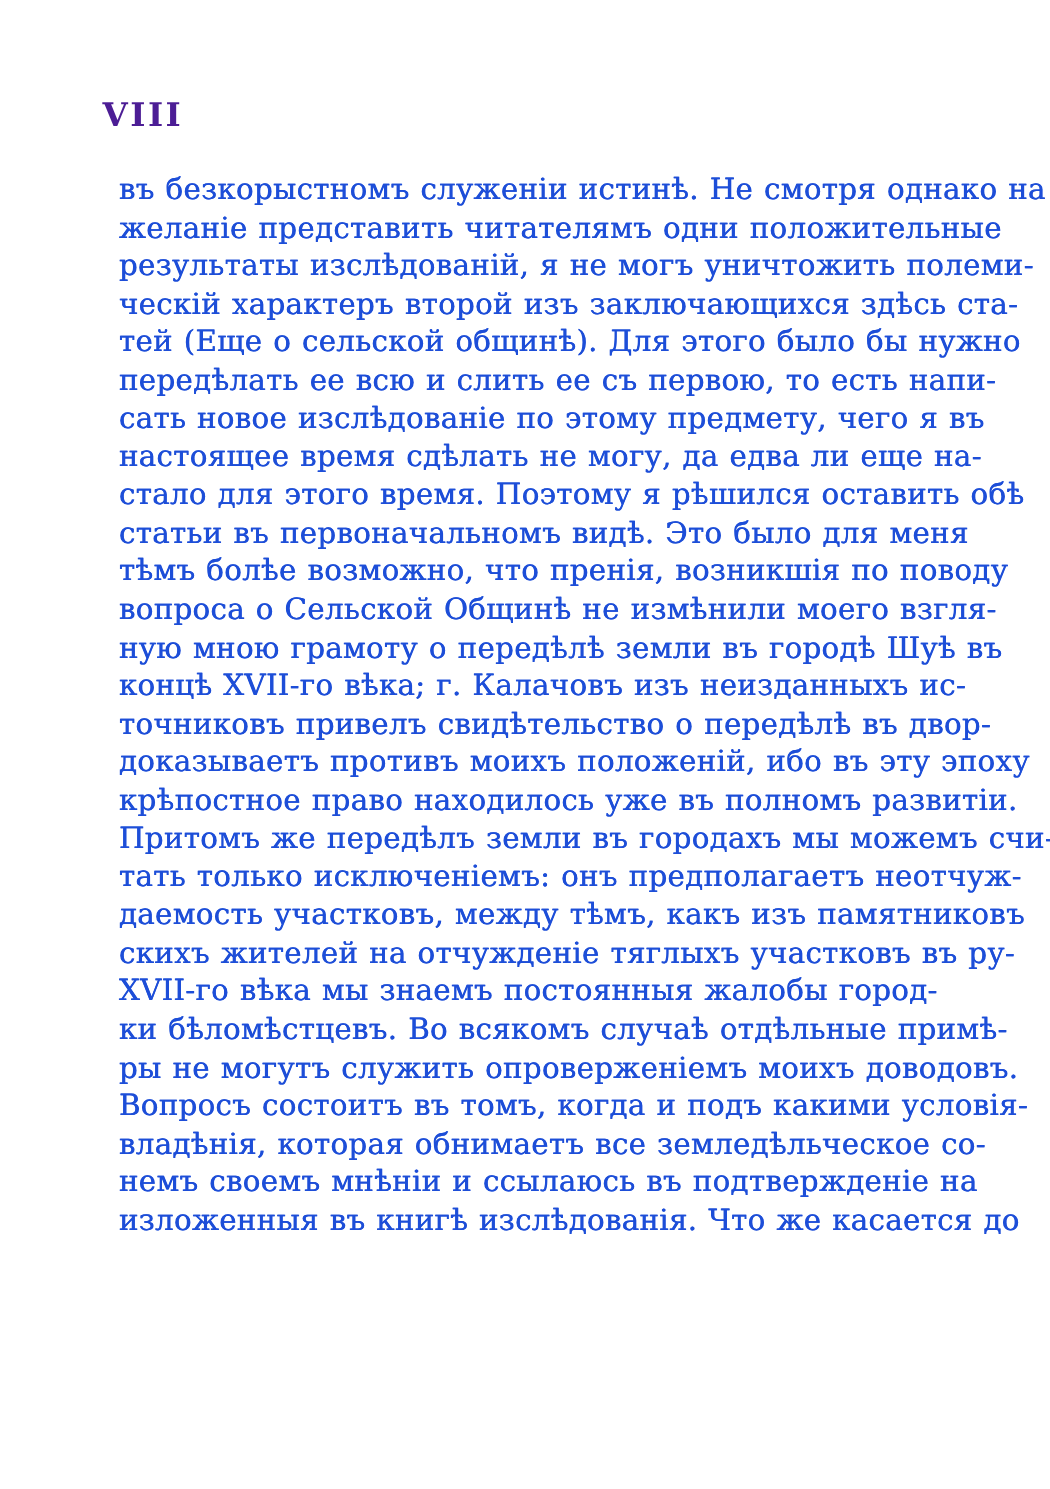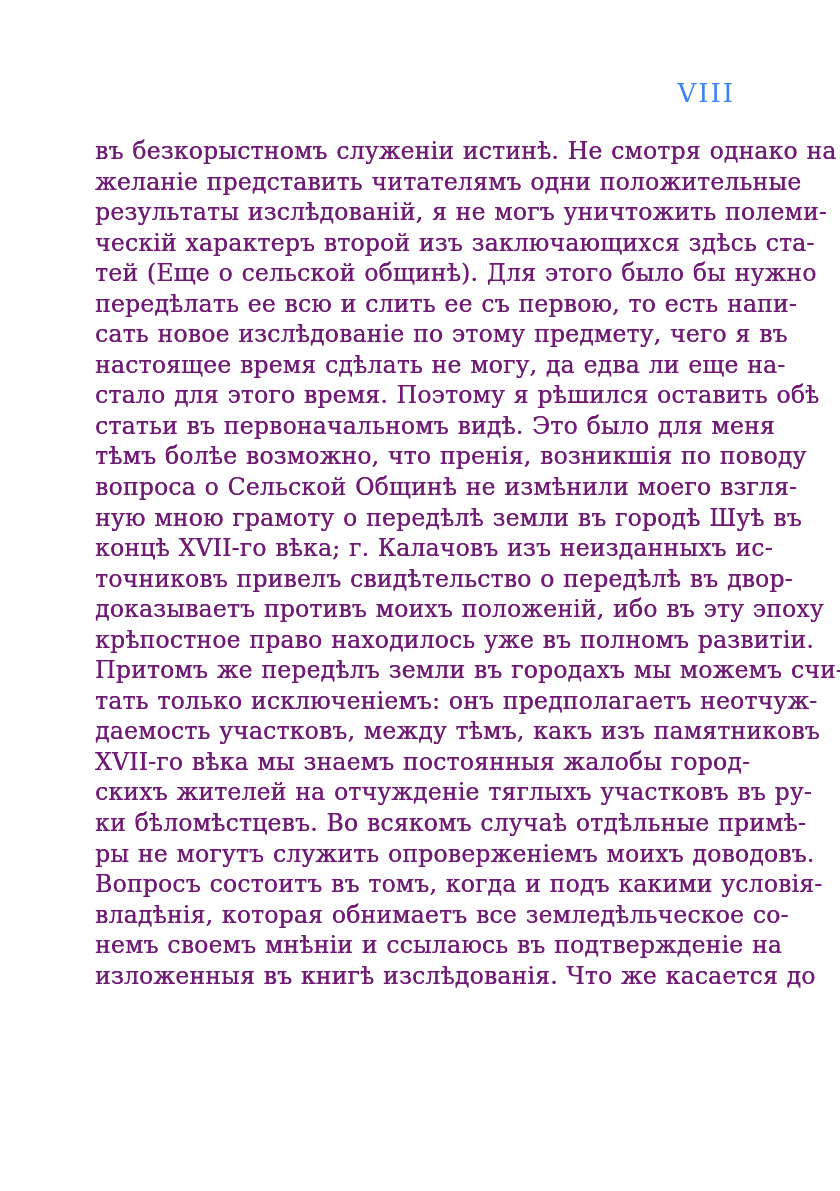--- a/index.html
+++ b/index.html
@@ -14,45 +14,45 @@
     background: #ffffff;
     overflow: hidden;
     font-family: "DejaVu Serif", "Liberation Serif", serif;
     color: #1b1b1b;
   }
   .page-number {
     position: absolute;
     top: 78px;
     left: 95px;
     width: 653px;
-    text-align: right;
+    text-align: left;
     transform: translateX(-13px);
     font-size: 26px;
-    font-weight: normal;
+    font-weight: bold;
     letter-spacing: 2px;
-    color: #3b82f6;
+    color: #4c1d95;
   }
   .text-block {
     position: absolute;
     top: 136px;
     left: 95px;
     width: 653px;
   }
   .ln {
     display: block;
     width: 100%;
     height: 30.55px;
     line-height: 30.55px;
     font-size: 23.5px;
     text-align: justify;
     text-align-last: justify;
     white-space: nowrap;
     letter-spacing: 0.2px;
     word-spacing: 1px;
-    color: #701a75;
+    color: #1d4ed8;
     text-shadow: 0.35px 0 0 currentColor;
   }
 </style>
 </head>
 <body>
 
 <div class="page">
   <div class="page-number">VIII</div>
   <div class="text-block">
     <div class="ln">въ безкорыстномъ служеніи истинѣ. Не смотря однако на</div>
@@ -68,22 +68,22 @@
     <div class="ln">тѣмъ болѣе возможно, что пренія, возникшія по поводу</div>
     <div class="ln">вопроса о Сельской Общинѣ не измѣнили моего взгля-</div>
     <div class="ln">ную мною грамоту о передѣлѣ земли въ городѣ Шуѣ въ</div>
     <div class="ln">концѣ XVII-го вѣка; г. Калачовъ изъ неизданныхъ ис-</div>
     <div class="ln">точниковъ привелъ свидѣтельство о передѣлѣ въ двор-</div>
     <div class="ln">доказываетъ противъ моихъ положеній, ибо въ эту эпоху</div>
     <div class="ln">крѣпостное право находилось уже въ полномъ развитіи.</div>
     <div class="ln">Притомъ же передѣлъ земли въ городахъ мы можемъ счи-</div>
     <div class="ln">тать только исключеніемъ: онъ предполагаетъ неотчуж-</div>
     <div class="ln">даемость участковъ, между тѣмъ, какъ изъ памятниковъ</div>
+    <div class="ln">скихъ жителей на отчужденіе тяглыхъ участковъ въ ру-</div>
     <div class="ln">XVII-го вѣка мы знаемъ постоянныя жалобы город-</div>
-    <div class="ln">скихъ жителей на отчужденіе тяглыхъ участковъ въ ру-</div>
     <div class="ln">ки бѣломѣстцевъ. Во всякомъ случаѣ отдѣльные примѣ-</div>
     <div class="ln">ры не могутъ служить опроверженіемъ моихъ доводовъ.</div>
     <div class="ln">Вопросъ состоитъ въ томъ, когда и подъ какими условія-</div>
     <div class="ln">владѣнія, которая обнимаетъ все земледѣльческое со-</div>
     <div class="ln">немъ своемъ мнѣніи и ссылаюсь въ подтвержденіе на</div>
     <div class="ln">изложенныя въ книгѣ изслѣдованія. Что же касается до</div>
   </div>
 </div>
 
 </body></html>

